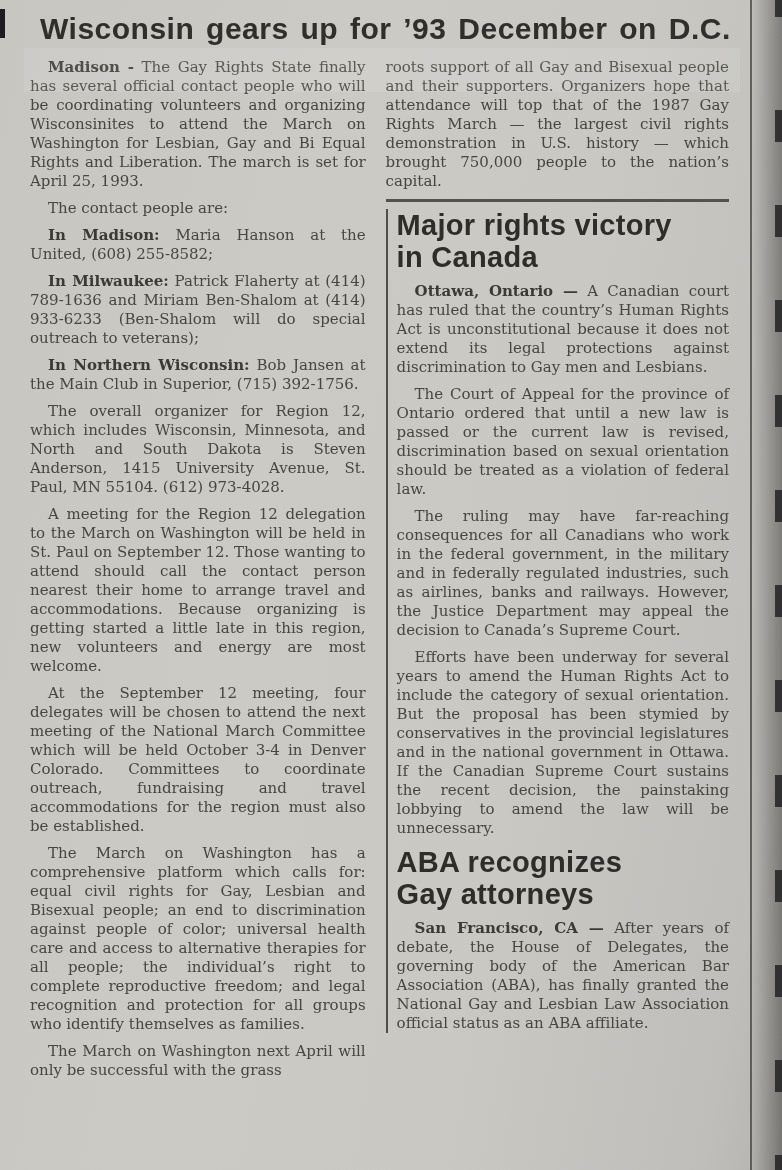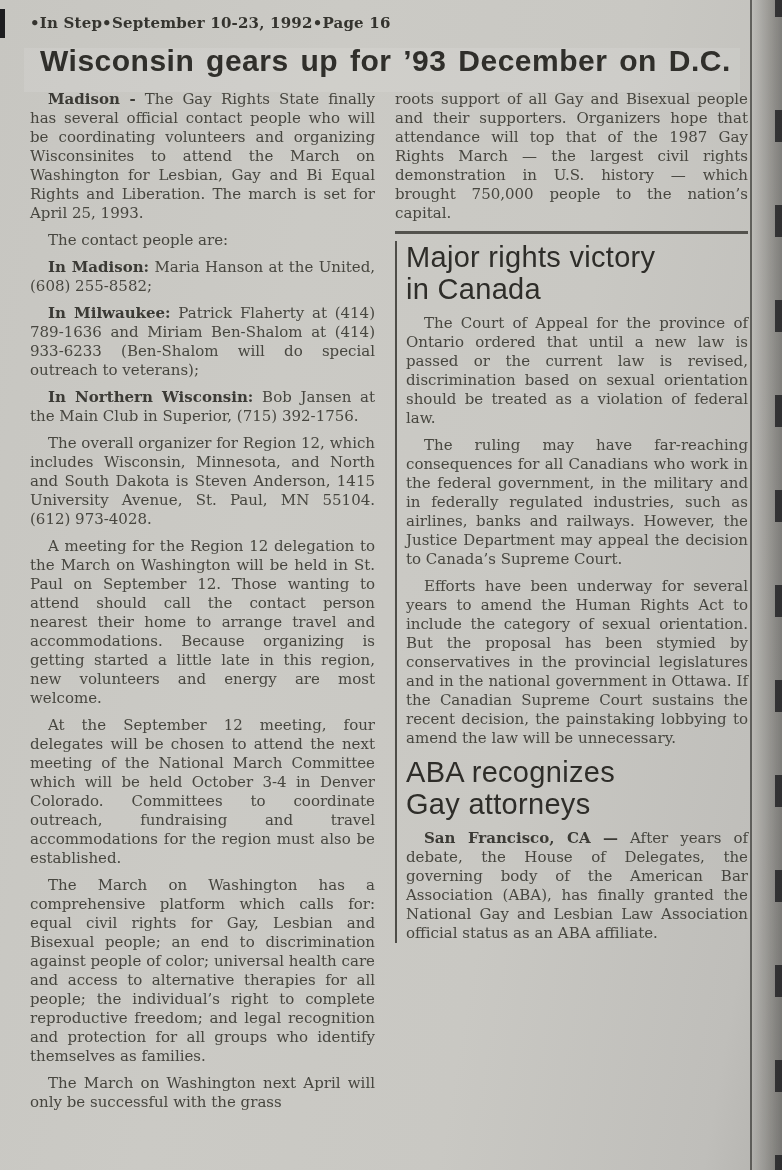--- a/index.html
+++ b/index.html
@@ -15,33 +15,33 @@
   }
   .headline-band {
     position:absolute; left:24px; top:48px; width:716px; height:44px;
     background:rgba(255,255,255,0.10); pointer-events:none;
   }
   .main-headline {
     position:relative; margin:12px 0 6px 40px; padding:0;
     font-family:"Liberation Sans", sans-serif; font-weight:bold;
     font-size:30px; letter-spacing:0.5px; word-spacing:3px; color:#302f2b;
   }
-  .columns { display:flex; gap:20px; padding:6px 32px 0 30px; }
+  .columns { display:flex; gap:20px; padding:6px 53px 0 30px; }
   .col-left  { width:345px; }
   .col-right { width:353px; }
   p.body-para {
     margin:0 0 8px 0; font-size:15px; line-height:19px;
     text-align:justify; text-indent:18px; color:#47463f;
   }
   p.body-para.no-indent { text-indent:0; }
   p.body-para strong { color:#3b3a35; }
   .divider { height:3px; background:#53524d; margin:2px 0 7px 0; }
   .ruled-articles { border-left:2px solid #4f4e49; padding-left:9px; }
   .sub-headline {
-    font-family:"Liberation Sans", sans-serif; font-weight:normal;
+    font-family:"Liberation Sans", sans-serif; font-weight:bold;
     font-size:29px; line-height:32px; letter-spacing:0.3px;
     color:#2e2d29; margin:2px 0 9px 0; white-space:pre-line;
   }
   .sub-headline.aba { margin-top:4px; }
   .right-edge {
     position:absolute; top:0; right:0; width:30px; height:100%;
     border-left:2px solid rgba(58,57,53,0.45);
     background:linear-gradient(to right, rgba(62,60,56,0.05), rgba(62,60,56,0.30) 55%, rgba(44,43,41,0.45));
     pointer-events:none;
   }
@@ -51,21 +51,20 @@
       rgba(24,24,26,0) 0 63px, rgba(26,26,29,0.78) 63px 95px);
     background-position:0 47px; pointer-events:none;
   }
   .corner-mark { position:absolute; left:0; top:9px; width:5px; height:29px; background:#1d1d1f; }
 </style>
 </head>
 <body>
 
 <div class="page">
 
-  <div class="masthead">•In Step•September 10-23, 1992•Page 16</div>
 
   <div class="headline-band"></div>
 
   <h1 class="main-headline">Wisconsin gears up for ’93 December on D.C.</h1>
 
   <div class="columns">
 
     <div class="col-left">
       <div id="wisc-left">
           <p class="body-para"><strong>Madison -</strong> The Gay Rights State finally has several official contact people who will be coordinating volunteers and organizing Wisconsinites to attend the March on Washington for Lesbian, Gay and Bi Equal Rights and Liberation. The march is set for April 25, 1993.</p>
@@ -85,20 +84,21 @@
       <div id="wisc-cont">
           <p class="body-para no-indent">roots support of all Gay and Bisexual people and their supporters. Organizers hope that attendance will top that of the 1987 Gay Rights March — the largest civil rights demonstration in U.S. history — which brought 750,000 people to the nation’s capital.</p>
         </div>
 
       <div class="divider"></div>
 
       <div class="ruled-articles">
         <h2 class="sub-headline">Major rights victory
 in Canada</h2>
         <div id="canada-paras">
+            <p class="body-para"><strong>Ottawa, Ontario —</strong> A Canadian court has ruled that the country’s Human Rights Act is unconstitutional because it does not extend its legal protections against discrimination to Gay men and Lesbians.</p>
             <p class="body-para">The Court of Appeal for the province of Ontario ordered that until a new law is passed or the current law is revised, discrimination based on sexual orientation should be treated as a violation of federal law.</p>
             <p class="body-para">The ruling may have far-reaching consequences for all Canadians who work in the federal government, in the military and in federally regulated industries, such as airlines, banks and railways. However, the Justice Department may appeal the decision to Canada’s Supreme Court.</p>
             <p class="body-para">Efforts have been underway for several years to amend the Human Rights Act to include the category of sexual orientation. But the proposal has been stymied by conservatives in the provincial legislatures and in the national government in Ottawa. If the Canadian Supreme Court sustains the recent decision, the painstaking lobbying to amend the law will be unnecessary.</p>
           </div>
 
         <h2 class="sub-headline aba">ABA recognizes
 Gay attorneys</h2>
         <div id="aba-paras">
             <p class="body-para"><strong>San Francisco, CA —</strong> After years of debate, the House of Delegates, the governing body of the American Bar Association (ABA), has finally granted the National Gay and Lesbian Law Association official status as an ABA affiliate.</p>
           </div>

